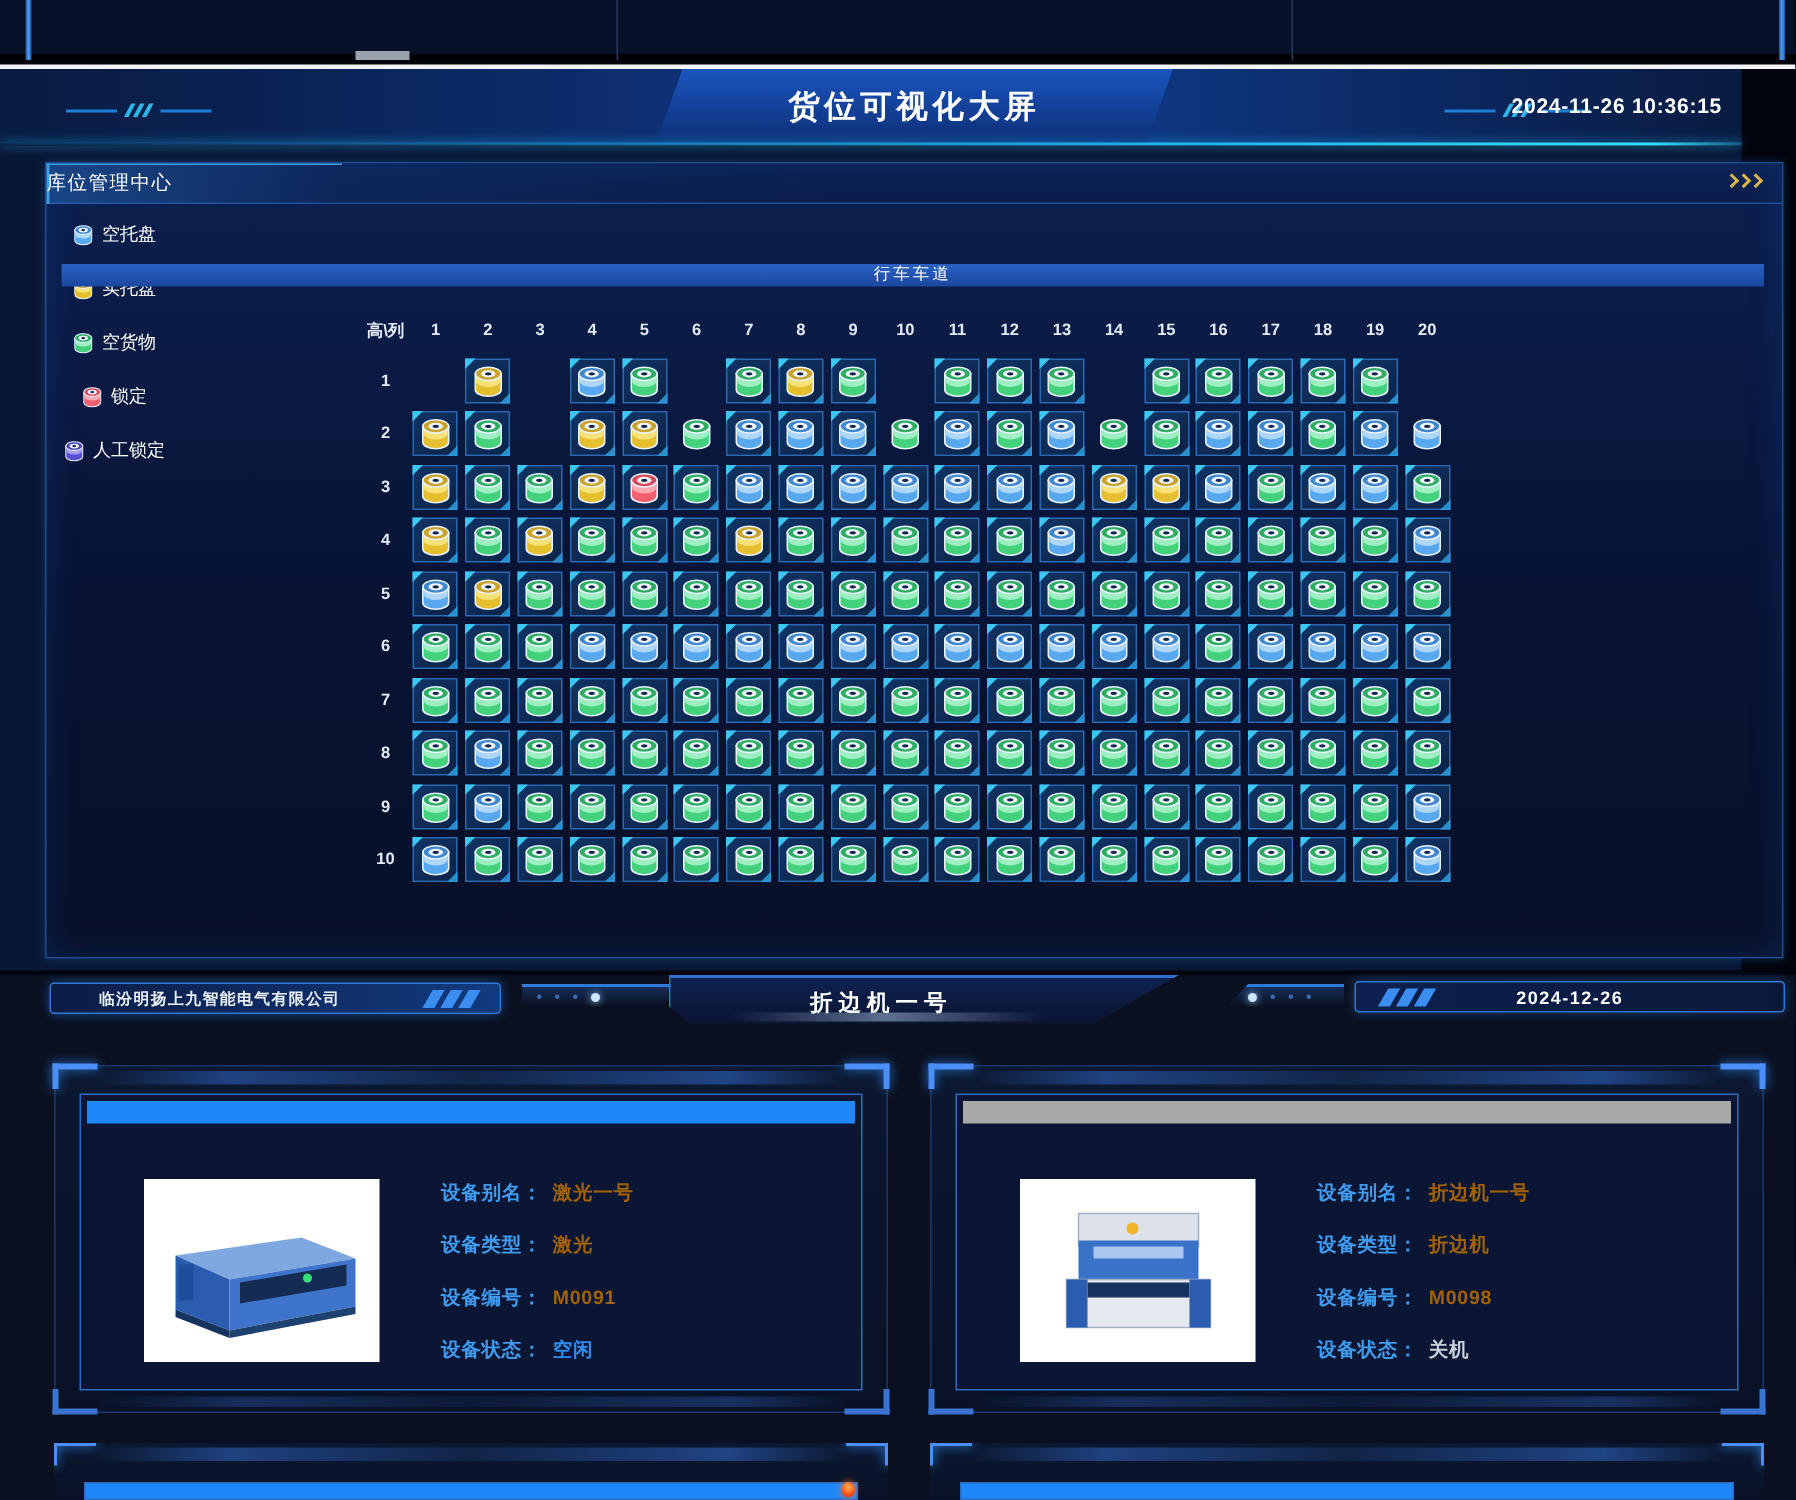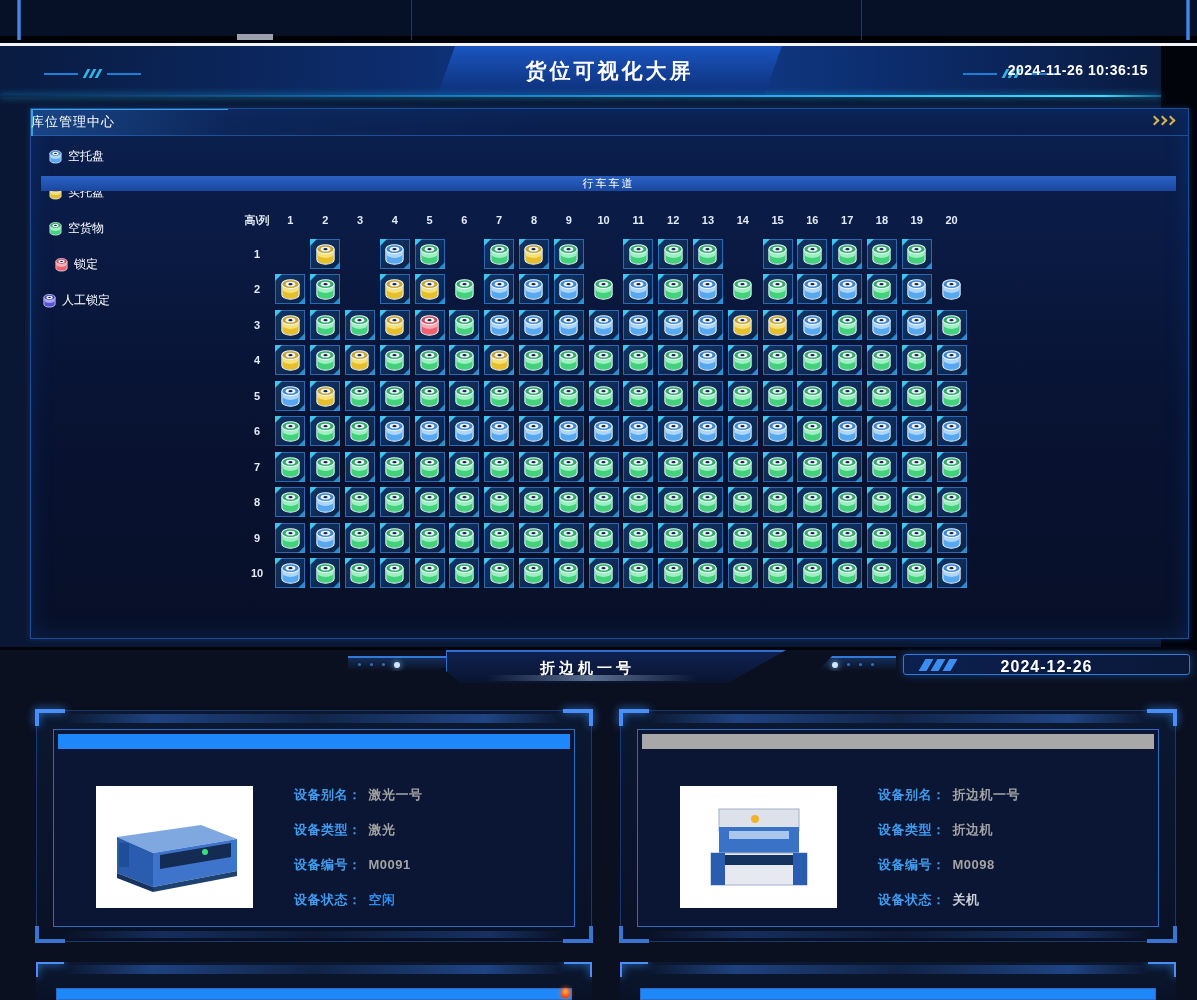--- a/index.html
+++ b/index.html
@@ -78,42 +78,42 @@
   .s2-title-piece { position:absolute; left:446px; top:0; width:340px; height:33px;
       background:linear-gradient(180deg,#0e2150,#0a1430);
       border-top:2px solid #2f6fd0; border-left:1px solid #2f6fd0;
       clip-path:polygon(0 0,100% 0,calc(100% - 58px) 100%,14px 100%,0 calc(100% - 12px)); }
   .s2-title-piece .streak { position:absolute; left:40px; right:90px; bottom:2px; height:6px;
       background:linear-gradient(90deg,transparent,rgba(190,220,255,.45),transparent); }
   .s2-title { position:absolute; left:0; right:58px; top:7px; text-align:center; font-size:15px; font-weight:bold; color:#ffffff; letter-spacing:4px; }
   .slashes-right { position:absolute; left:921px; top:9px; }
   .date-piece { position:absolute; left:903px; top:4px; width:287px; height:21px; border:1px solid #2f7ad8; border-radius:3px;
       background:linear-gradient(90deg,#0c2050,#0a1838); box-shadow:0 0 8px rgba(40,120,240,.45); }
-  .date-label { position:absolute; left:0; right:0; top:3px; text-align:center; font-size:16px; font-weight:bold; color:#ffffff; letter-spacing:1px; }
+  .date-label { position:absolute; left:0; right:0; top:3px; text-align:center; font-size:12px; font-weight:bold; color:#ffffff; letter-spacing:1px; }
 
   
   .card { position:absolute; top:60px; width:556px; height:232px;
       background:linear-gradient(180deg,#0b1830,#091126); border:1px solid rgba(38,88,168,.55); }
   .card .glow-top { position:absolute; top:3px; left:26px; right:26px; height:9px;
       background:linear-gradient(90deg,transparent,rgba(60,130,250,.40) 18%,rgba(60,130,250,.12) 50%,rgba(60,130,250,.42) 84%,transparent); }
   .card .glow-bottom { position:absolute; bottom:3px; left:26px; right:26px; height:7px;
       background:linear-gradient(90deg,transparent,rgba(60,130,250,.25) 20%,rgba(60,130,250,.08) 50%,rgba(60,130,250,.28) 85%,transparent); }
   .corner { position:absolute; width:30px; height:17px; }
   .corner.tl { left:-2px; top:-2px; border-left:4px solid #4b8ef5; border-top:4px solid #4b8ef5; filter:drop-shadow(0 0 4px #2e7fe0); }
   .corner.tr { right:-2px; top:-2px; border-right:4px solid #4b8ef5; border-top:4px solid #4b8ef5; filter:drop-shadow(0 0 4px #2e7fe0); }
   .corner.bl { left:-2px; bottom:-2px; border-left:4px solid #3a74d0; border-bottom:4px solid #3a74d0; }
   .corner.br { right:-2px; bottom:-2px; border-right:4px solid #3a74d0; border-bottom:4px solid #3a74d0; }
   .card-inner { position:absolute; left:16px; right:16px; top:18px; bottom:14px; border:1px solid #2d6cc0; background:#0a1634; }
   .card-header-bar { margin:4px; height:15px; }
   .machine-box { position:absolute; left:42px; top:56px; width:157px; height:122px; background:#ffffff;
       display:flex; align-items:center; justify-content:center; }
   .fields { position:absolute; left:240px; top:47px; }
   .field { height:35px; display:flex; align-items:center; gap:7px; }
   .flabel { font-size:13px; font-weight:bold; color:#3f9bf0; letter-spacing:.5px; }
-  .fvalue { font-size:13px; font-weight:bold; color:#a3a3a3; letter-spacing:.5px; }
+  .fvalue { font-size:13px; font-weight:bold; color:#a16207; letter-spacing:.5px; }
 
   
   .pcard { position:absolute; top:312px; width:556px; height:38px; overflow:hidden;
       background:linear-gradient(180deg,#0b1830,#091126); }
   .pcard .glow-top { position:absolute; top:3px; left:26px; right:26px; height:9px;
       background:linear-gradient(90deg,transparent,rgba(60,130,250,.40) 18%,rgba(60,130,250,.12) 50%,rgba(60,130,250,.42) 84%,transparent); }
   .pcard .bar { position:absolute; left:20px; right:20px; top:26px; height:12px; background:#1e88fb; border:1px solid #2d6cc0; }
   .alert-dot { position:absolute; right:22px; top:26px; width:9px; height:10px; border-radius:50% 50% 45% 45%;
       background:radial-gradient(circle at 50% 35%,#ffb24a 0%,#ff5a1e 55%,#d22807 100%); box-shadow:0 0 5px #ff6a2a; }
 </style>
@@ -2432,20 +2432,28 @@
     <ellipse cx="12" cy="8" rx="5" ry="2.5" fill="#f2f7ff"></ellipse>
     <ellipse cx="12" cy="8" rx="2.2" ry="1.15" fill="#12254a"></ellipse>
   </svg>
           </span>
         </div>
       </div>
   </div>
 </div>
 
 <div class="s2">
+  <div class="company">
+    <span class="company-label">临汾明扬上九智能电气有限公司</span>
+    <span class="slashes">
+        <i></i>
+        <i></i>
+        <i></i>
+      </span>
+  </div>
   <div class="dots-left">
     <span class="dots">
         <i></i>
         <i></i>
         <i></i>
         <i class="bright"></i>
       </span>
   </div>
   <div class="s2-title-piece">
     <span class="streak"></span>

